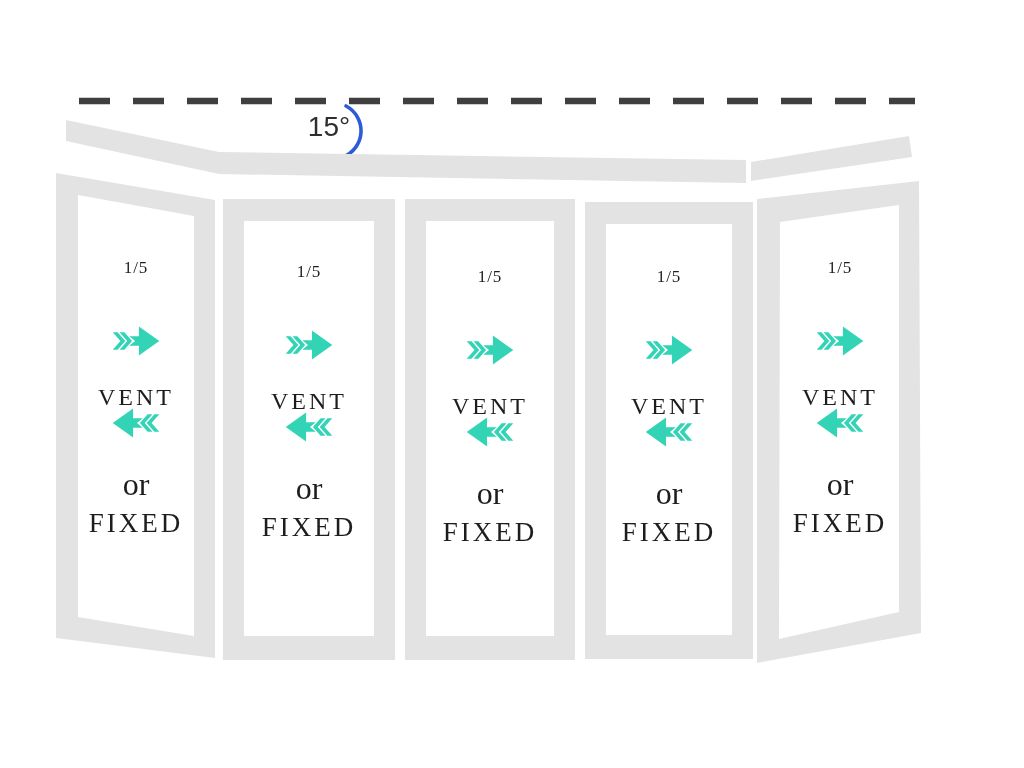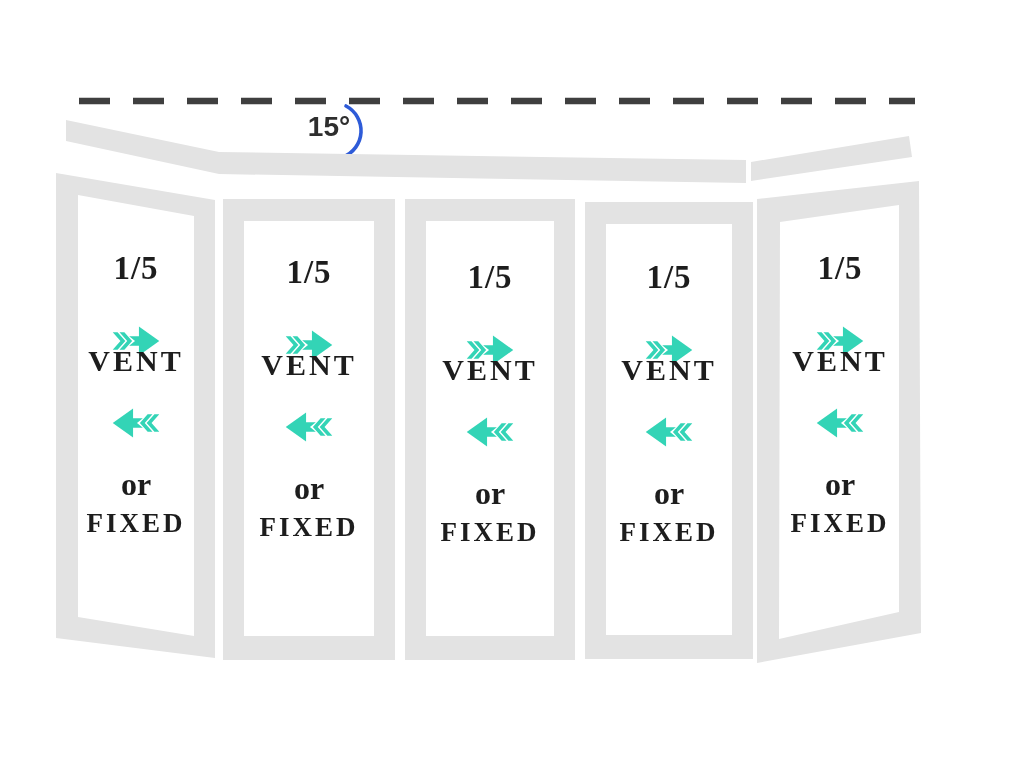--- a/index.html
+++ b/index.html
@@ -1,33 +1,33 @@
 <!DOCTYPE html>
 <html style="--teal: #33d4b6; --frame: #e3e3e3; --dash: #3f3f3f; --arc: #2e5bd8; --ink: #1d1d1d;"><head>
 <meta charset="utf-8">
 <style>
   html,body{margin:0;padding:0;background:#ffffff;}
   .stage{
     position:relative;width:1024px;height:768px;background:#ffffff;
-    font-family:"Liberation Serif",serif;overflow:hidden;font-weight:bold;
+    font-family:"Liberation Serif",serif;overflow:hidden;
   }
   svg.bg{position:absolute;left:0;top:0;display:block;}
   .angle-label{
     position:absolute;left:329px;top:127px;transform:translate(-50%,-50%);
     font-family:"Liberation Sans",sans-serif;font-size:28px;color:#2e2e2e;
     white-space:nowrap;
   }
   .panel-content{position:absolute;width:0;height:0;}
   .pc-item{
     position:absolute;left:0;transform:translate(-50%,-50%);
     white-space:nowrap;color:var(--ink,#1d1d1d);text-align:center;
   }
-  .frac{top:272px;font-size:33px;letter-spacing:1px;}
+  .frac{top:272px;font-size:17px;letter-spacing:1px;}
   .arrR{top:345px;}
-  .vent{top:365px;font-size:30px;letter-spacing:3px;}
+  .vent{top:401px;font-size:24px;letter-spacing:3px;}
   .arrL{top:427px;}
   .or{top:488px;font-size:32px;}
   .fixed{top:527px;font-size:27px;letter-spacing:3px;text-align:right;}
   .arrow-icon{display:block;width:47px;height:33px;}
   .arrow-icon path{fill:var(--teal,#33d4b6);}
 </style>
 </head>
 <body>
 
 <div class="stage">

